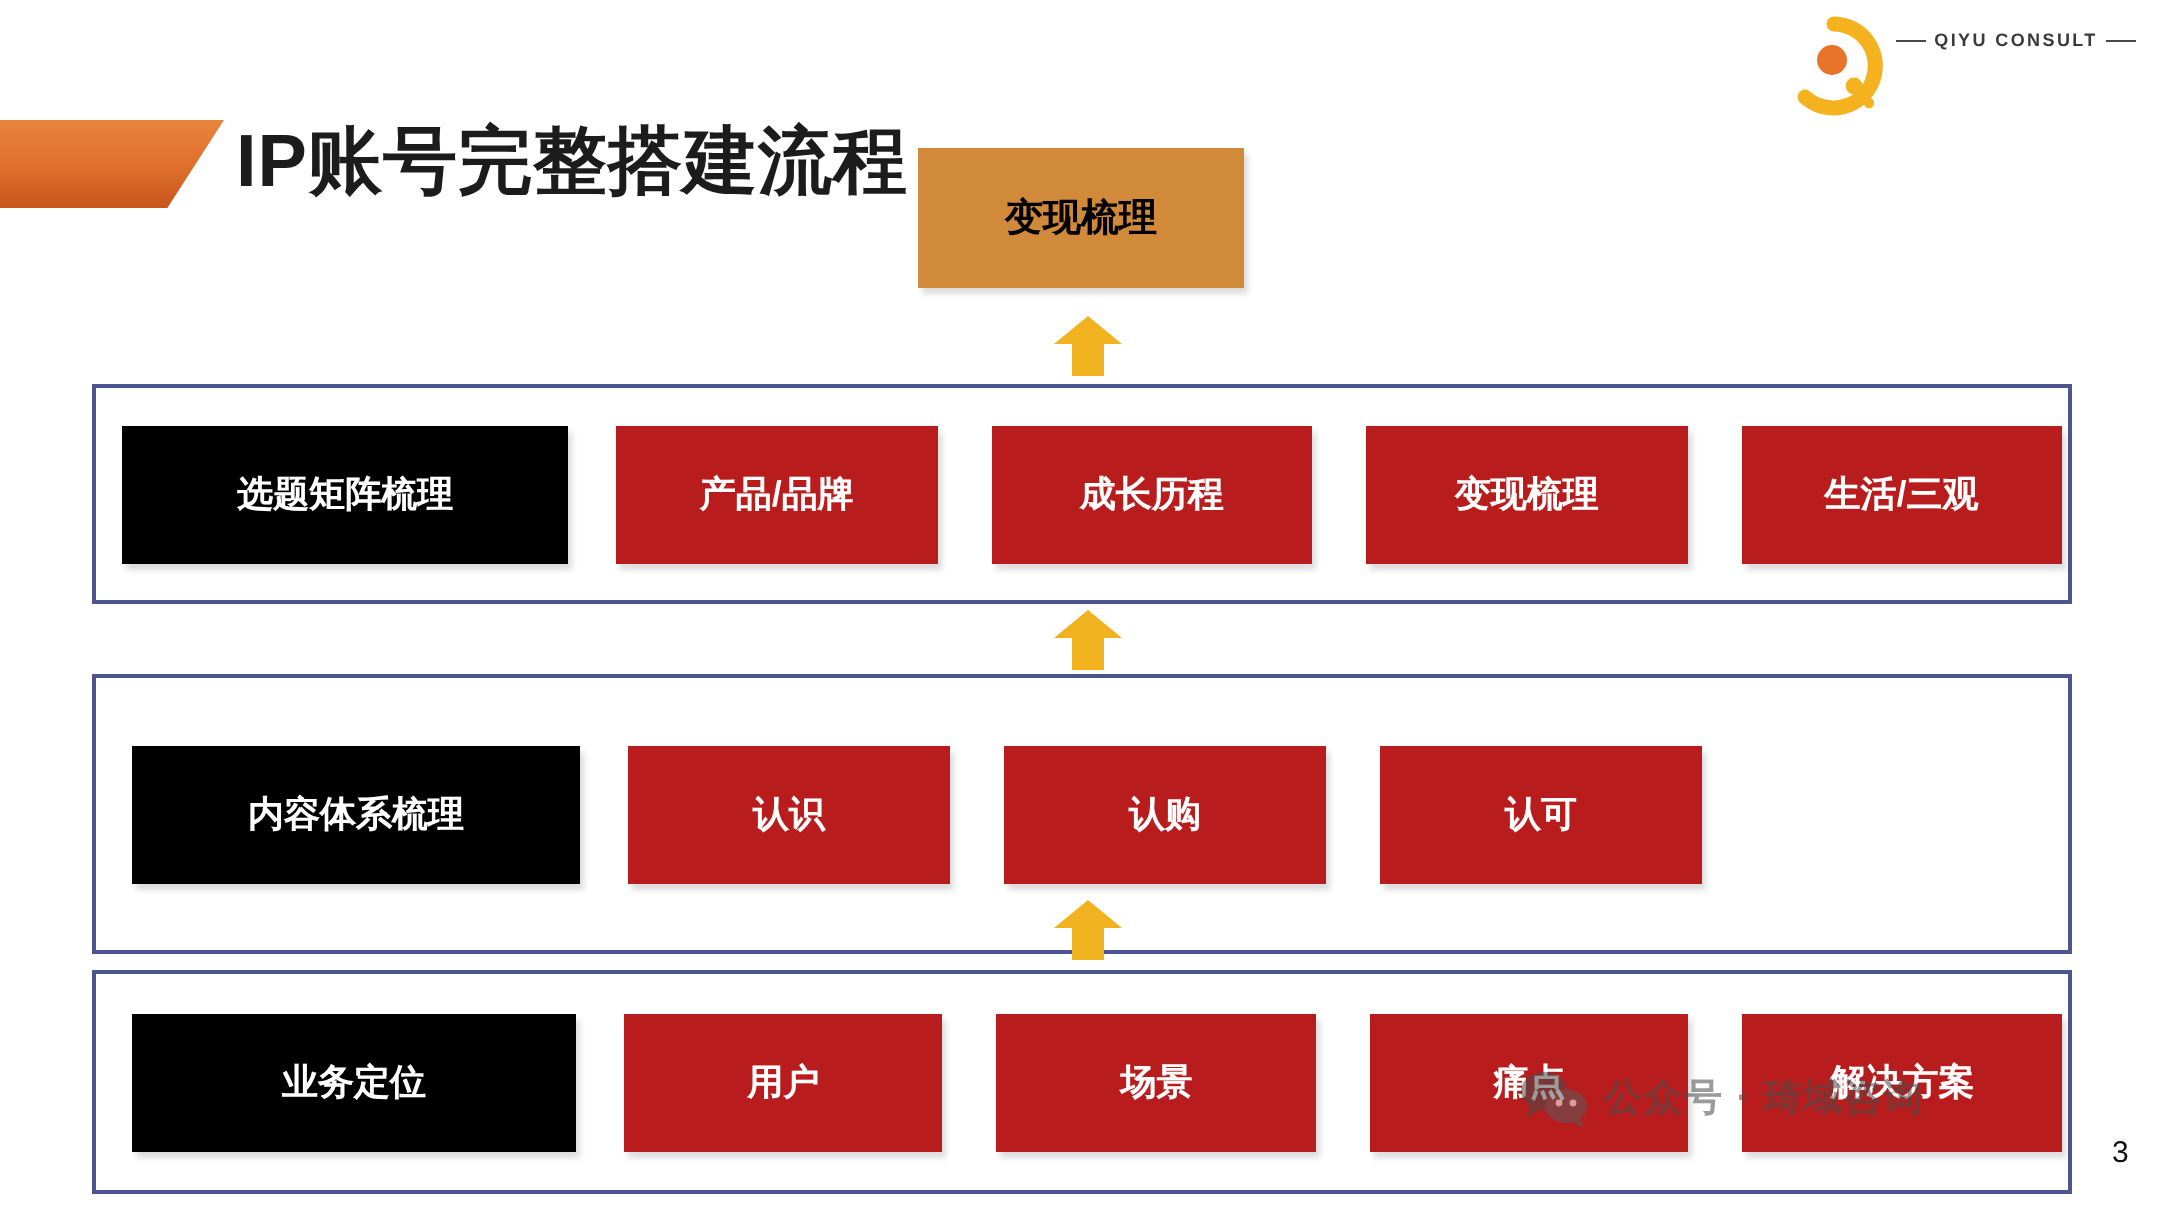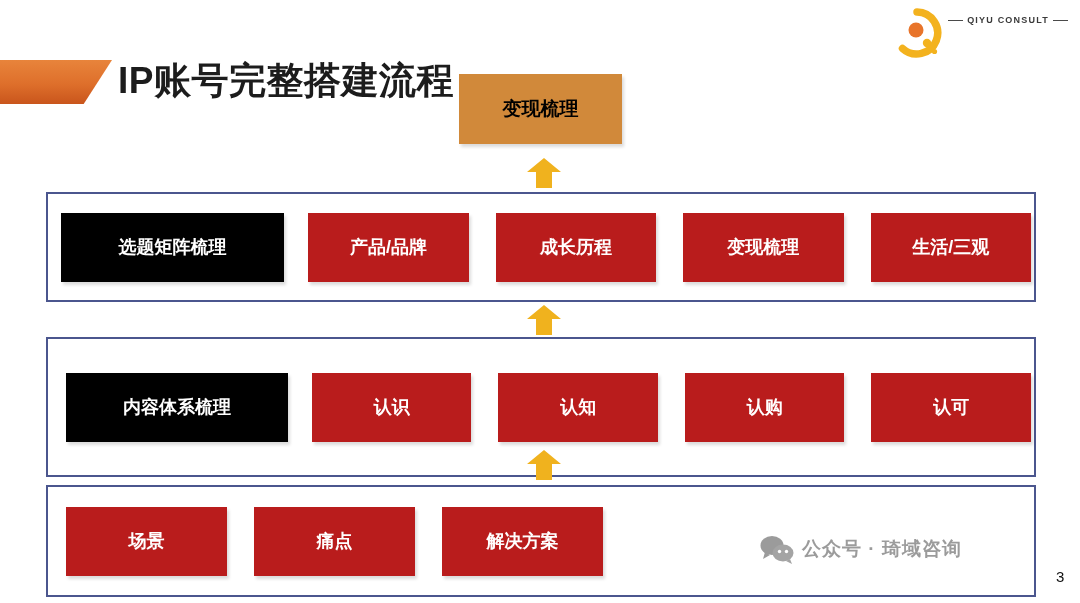--- a/index.html
+++ b/index.html
@@ -241,32 +241,33 @@
 
   <div class="arrow arrow-2">
     <svg width="34" height="30" viewBox="0 0 34 30">
       <polygon points="17,0 34,14 25,14 25,30 9,30 9,14 0,14" fill="#F0B21E"></polygon>
     </svg>
   </div>
 
   <div class="row-box row-2">
     <div class="cell cell-label">内容体系梳理</div>
     <div class="cell cell-item">认识</div>
-    <div class="cell cell-item">认知</div>
     <div class="cell cell-item">认购</div>
     <div class="cell cell-item">认可</div>
   </div>
 
   <div class="arrow arrow-3">
     <svg width="34" height="30" viewBox="0 0 34 30">
       <polygon points="17,0 34,14 25,14 25,30 9,30 9,14 0,14" fill="#F0B21E"></polygon>
     </svg>
   </div>
 
   <div class="row-box row-3">
+    <div class="cell cell-label">业务定位</div>
+    <div class="cell cell-item">用户</div>
     <div class="cell cell-item">场景</div>
     <div class="cell cell-item">痛点</div>
     <div class="cell cell-item">解决方案</div>
   </div>
 
   <div class="watermark">
     <span class="wm-icon">
       <svg width="34" height="30" viewBox="0 0 34 30">
         <ellipse cx="12" cy="11.5" rx="11.5" ry="9.5" fill="#4a4a4a"></ellipse>
         <polygon points="5,18 3,25 10,21" fill="#4a4a4a"></polygon>

